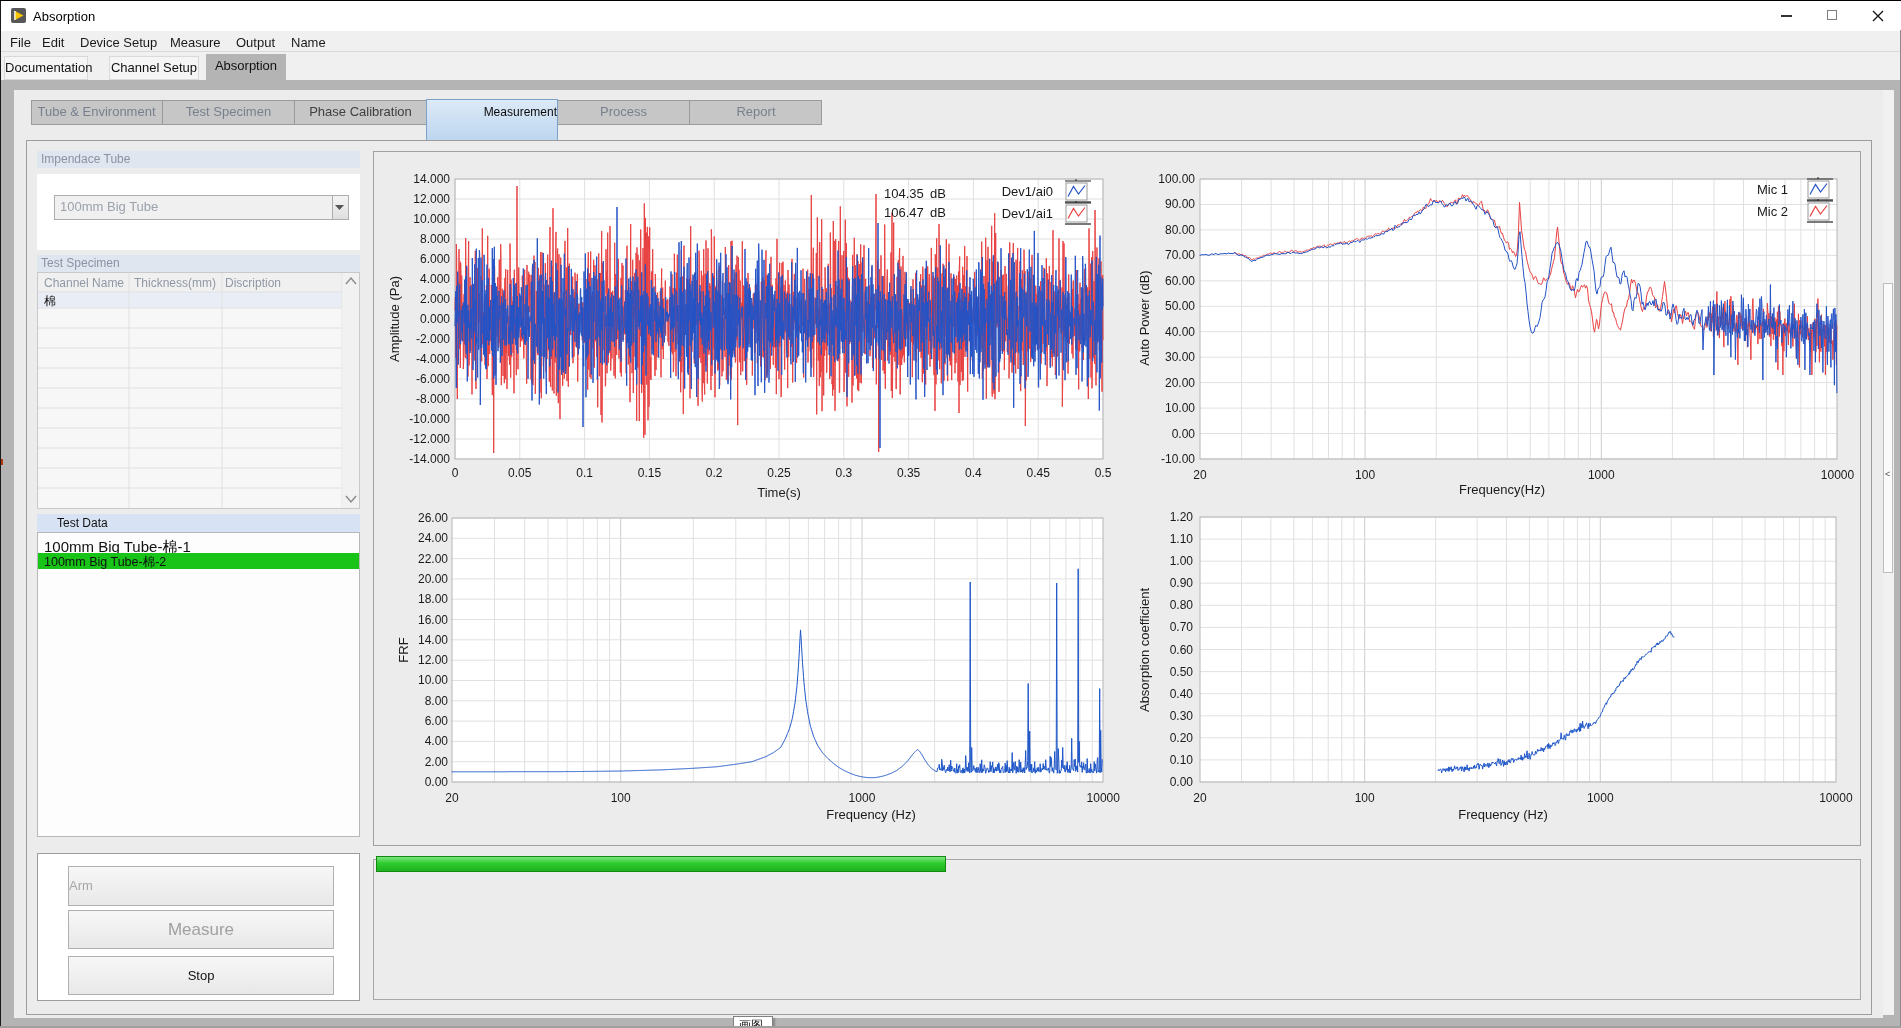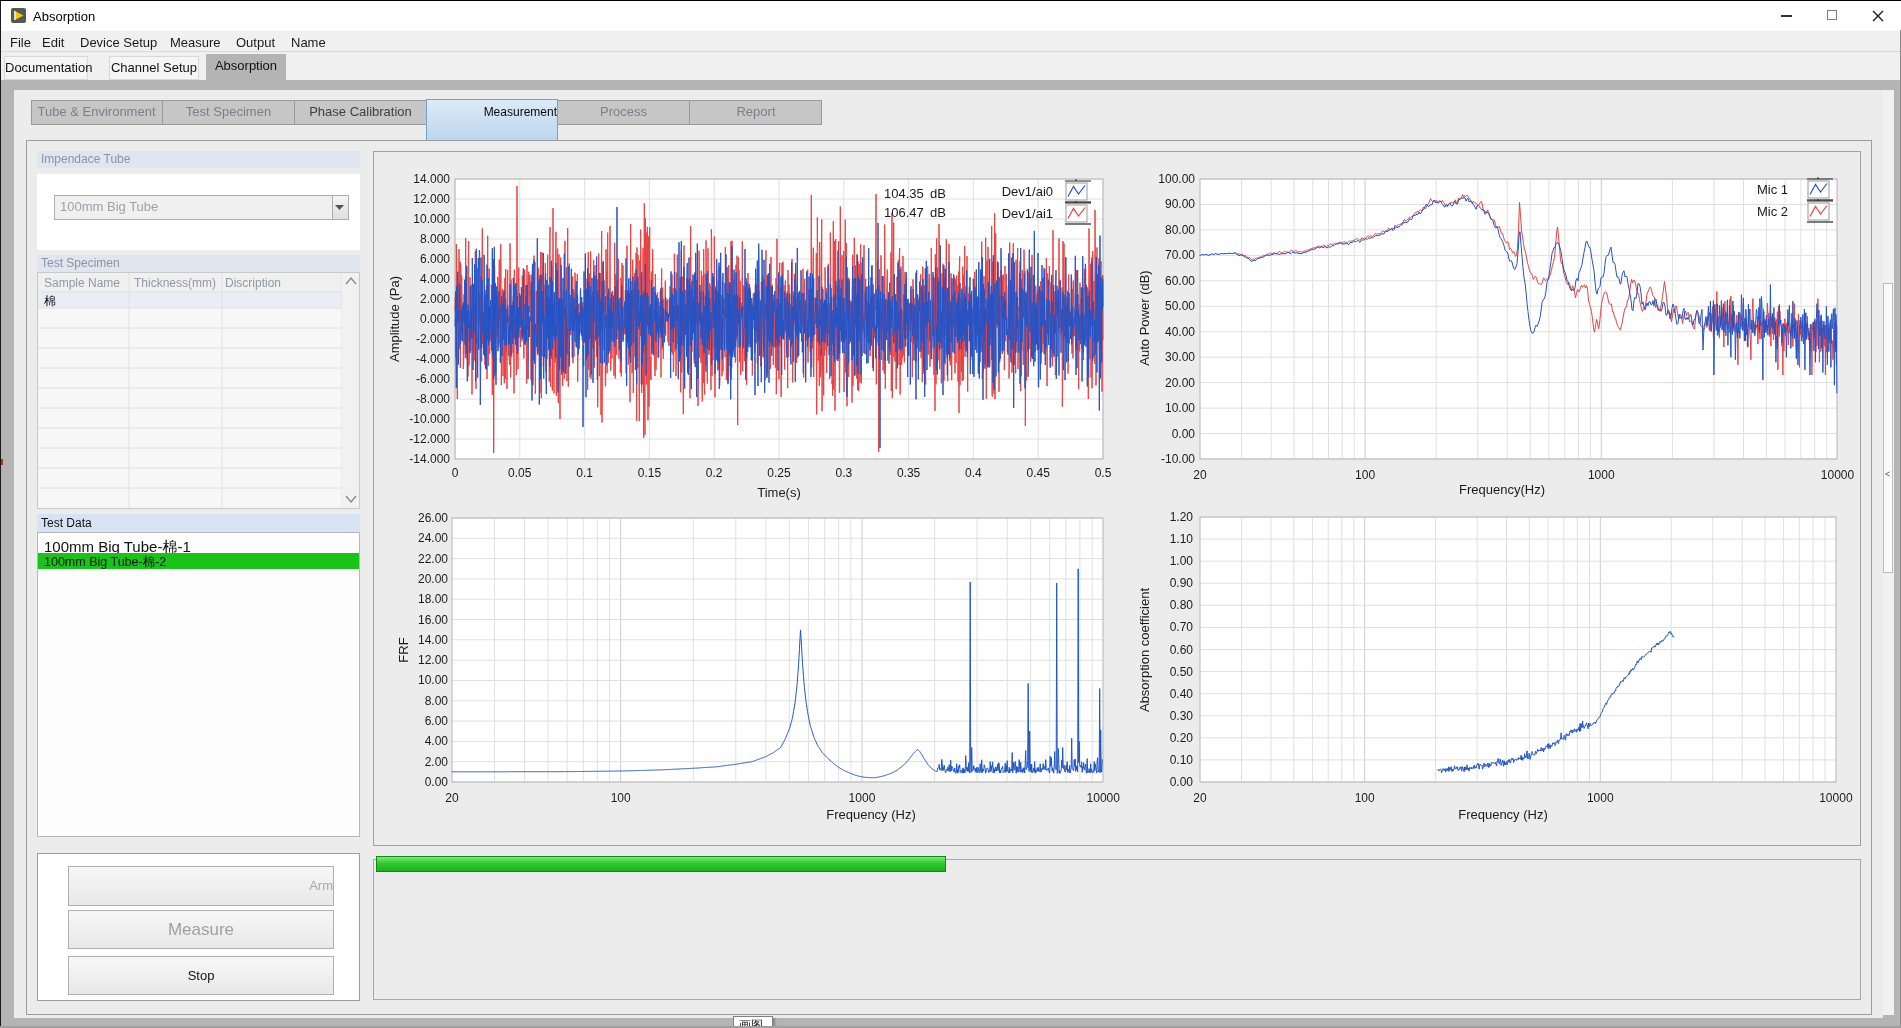--- a/index.html
+++ b/index.html
@@ -61,21 +61,21 @@
 <div class="abs" style="left:54px;top:195px;width:295px;height:25px;background:#f0f0f0;border:1px solid #adadad;"></div>
 <div class="abs" style="left:60px;top:199px;font-size:13px;color:#9ba2ac;">100mm Big Tube</div>
 <div class="abs" style="left:332px;top:196px;width:16px;height:23px;background:linear-gradient(#f4f4f4,#dfdfdf);border-left:1px solid #adadad;"></div>
 <svg class="abs" style="left:335px;top:205px;" width="10" height="6">
     <polygon points="0,0 9,0 4.5,5" fill="#555"></polygon>
   </svg>
 <div class="abs" style="left:37px;top:255px;width:323px;height:17px;background:#dfe6f0;font-size:12px;color:#8b92a2;padding-left:4px;line-height:17px;">Test Specimen</div>
 
 <div class="abs" style="left:37px;top:272px;width:323px;height:237px;background:#f7f7f7;border:1px solid #c9c9c9;"></div>
 <div class="abs" style="left:38px;top:273px;width:304px;height:19px;background:#f0f0f0;"></div>
-<div class="abs" style="left:44px;top:276px;font-size:12px;color:#9098a5;">Sample Name</div>
+<div class="abs" style="left:44px;top:276px;font-size:12px;color:#9098a5;">Channel Name</div>
 <div class="abs" style="left:134px;top:276px;font-size:12px;color:#9098a5;">Thickness(mm)</div>
 <div class="abs" style="left:225px;top:276px;font-size:12px;color:#9098a5;">Discription</div>
 <div class="abs" style="left:38px;top:292px;width:304px;height:16px;background:#e9eef6;"></div>
 <div class="abs" style="left:44px;top:293px;font-size:12px;color:#111;">棉</div>
 <svg class="abs" style="left:37px;top:272px;" width="323" height="237">
   <g stroke="#e0e0e0" stroke-width="1">
     <line x1="92" y1="1" x2="92" y2="236"></line>
       <line x1="185" y1="1" x2="185" y2="236"></line>
       <line x1="305" y1="1" x2="305" y2="236"></line>
     <line x1="1" y1="20" x2="305" y2="20"></line>
@@ -88,28 +88,28 @@
       <line x1="1" y1="156" x2="305" y2="156"></line>
       <line x1="1" y1="176" x2="305" y2="176"></line>
       <line x1="1" y1="196" x2="305" y2="196"></line>
       <line x1="1" y1="216" x2="305" y2="216"></line>
   </g>
   <rect x="305" y="1" width="17" height="235" fill="#f1f1f1"></rect>
   <path d="M309,286 l5,-6 l5,6" fill="none" stroke="#8a8a8a" stroke-width="1.4" transform="translate(0,-274)"></path>
   <path d="M309,496 l5,6 l5,-6" fill="none" stroke="#8a8a8a" stroke-width="1.4" transform="translate(0,-272)"></path>
 </svg>
 
-<div class="abs" style="left:37px;top:514px;width:323px;height:18px;background:#d7e3f4;font-size:12px;color:#111;padding-left:4px;line-height:18px;">Test Data</div>
+<div class="abs" style="left:37px;top:514px;width:323px;height:18px;background:#d7e3f4;font-size:12px;color:#111;padding-left:20px;line-height:18px;">Test Data</div>
 <div class="abs" style="left:37px;top:532px;width:323px;height:305px;background:#fdfdfd;border:1px solid #b7b7b7;"></div>
 <div class="abs" style="left:44px;top:538px;font-size:15px;color:#111;">100mm Big Tube-棉-1</div>
 <div class="abs" style="left:38px;top:553px;width:321px;height:16px;background:#17c417;"></div>
 <div class="abs" style="left:44px;top:554px;font-size:12.5px;color:#111;">100mm Big Tube-棉-2</div>
 
 <div class="abs" style="left:37px;top:853px;width:323px;height:148px;background:#ffffff;border:1px solid #9d9d9d;"></div>
-<div class="abs" style="left:68px;top:866px;width:266px;height:40px;background:linear-gradient(#f7f7f7,#e8e8e8);border:1px solid #b0b0b0;font-size:13px;color:#a6a6a6;text-align:right;line-height:38px;">Arm</div>
+<div class="abs" style="left:68px;top:866px;width:266px;height:40px;background:linear-gradient(#f7f7f7,#e8e8e8);border:1px solid #b0b0b0;font-size:13px;color:#a6a6a6;text-align:left;line-height:38px;">Arm</div>
 <div class="abs" style="left:68px;top:910px;width:266px;height:39px;background:linear-gradient(#f7f7f7,#e8e8e8);border:1px solid #b0b0b0;font-size:17px;color:#a0a0a0;text-align:center;line-height:37px;">Measure</div>
 <div class="abs" style="left:68px;top:956px;width:266px;height:39px;background:linear-gradient(#f7f7f7,#e8e8e8);border:1px solid #b0b0b0;font-size:13px;color:#111;text-align:center;line-height:37px;">Stop</div>
 
 <div class="abs" style="left:373px;top:151px;width:1488px;height:695px;background:#ececec;border:1px solid #a0a0a0;"></div>
 
 <div class="abs" style="left:373px;top:859px;width:1488px;height:141px;background:#ececec;border:1px solid #a8a8a8;"></div>
 
 <div class="abs" style="left:376px;top:856px;width:570px;height:16px;background:linear-gradient(#7fe57f,#2ecc2e 45%,#1db21d);border:1px solid #128a12;"></div>
 
 <svg width="1901" height="1028" viewBox="0 0 1901 1028" style="position:absolute;left:0;top:0;" font-family="Liberation Sans, sans-serif">

